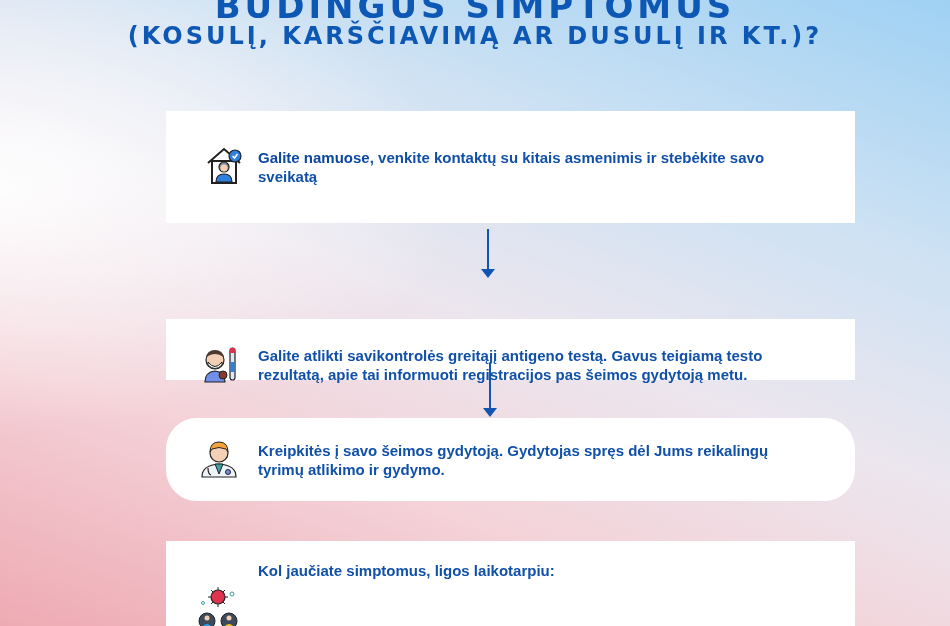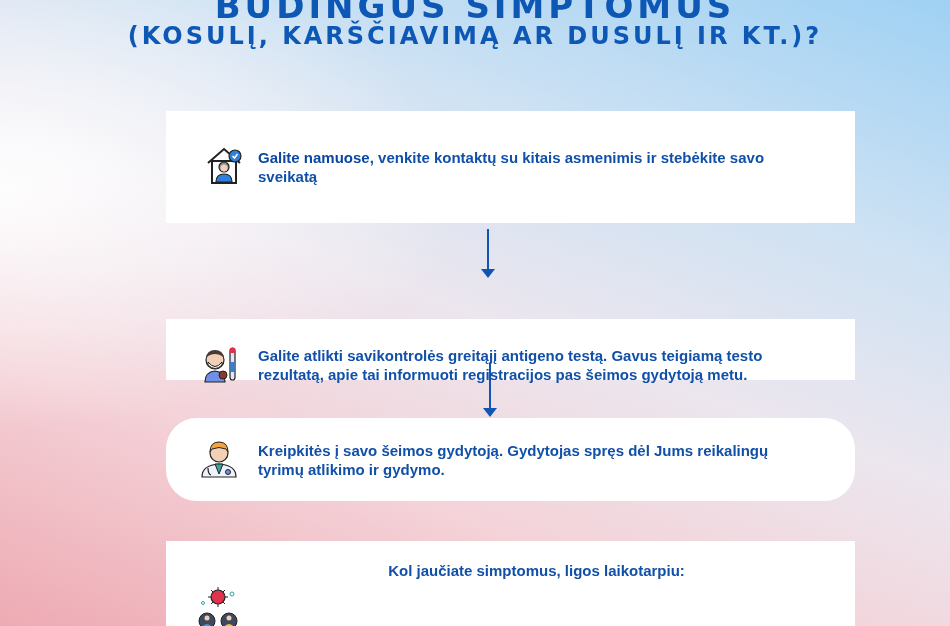--- a/index.html
+++ b/index.html
@@ -124,16 +124,16 @@
       <circle cx="36" cy="9" r="2" fill="none" stroke="#3aa0a0" stroke-width="1"></circle>
       <circle cx="7" cy="18" r="1.5" fill="none" stroke="#3aa0a0" stroke-width="1"></circle>
       <circle cx="11" cy="36" r="8" fill="#3c4a5c" stroke="#222" stroke-width="1"></circle>
       <circle cx="11" cy="33" r="2.5" fill="#f3d0b5"></circle>
       <path d="M6 42 Q11 36 16 42 Z" fill="#2f9fe8"></path>
       <circle cx="33" cy="36" r="8" fill="#3c4a5c" stroke="#222" stroke-width="1"></circle>
       <circle cx="33" cy="33" r="2.5" fill="#f3d0b5"></circle>
       <path d="M28 42 Q33 36 38 42 Z" fill="#f2c22a"></path>
     </svg>
   </div>
-  <div class="text" style="top:20px;text-align:center;">
+  <div class="text" style="top:20px;">
     <div>Kol jaučiate simptomus, ligos laikotarpiu:</div>
   </div>
 </div>
 
 </body></html>

